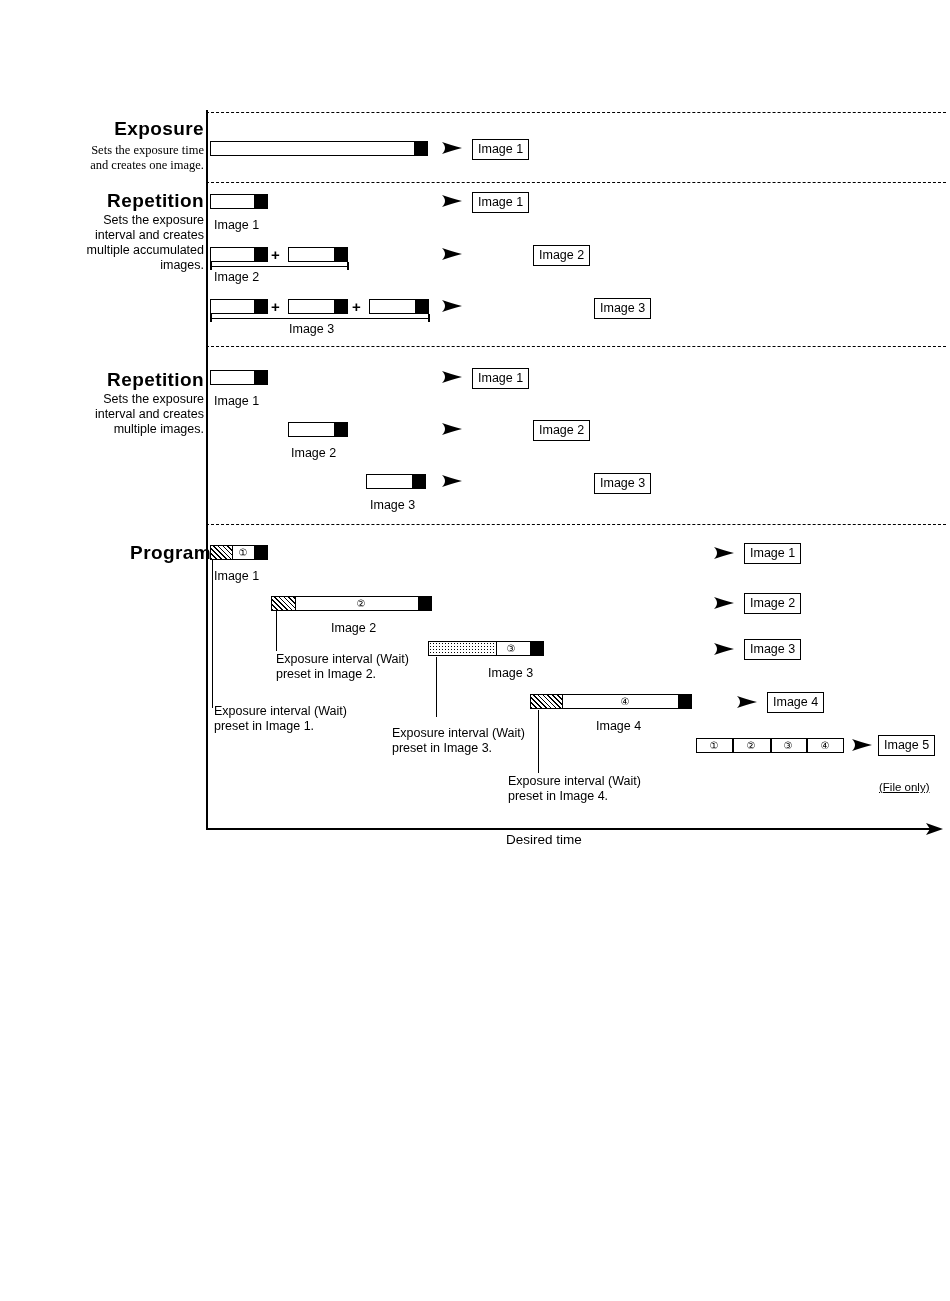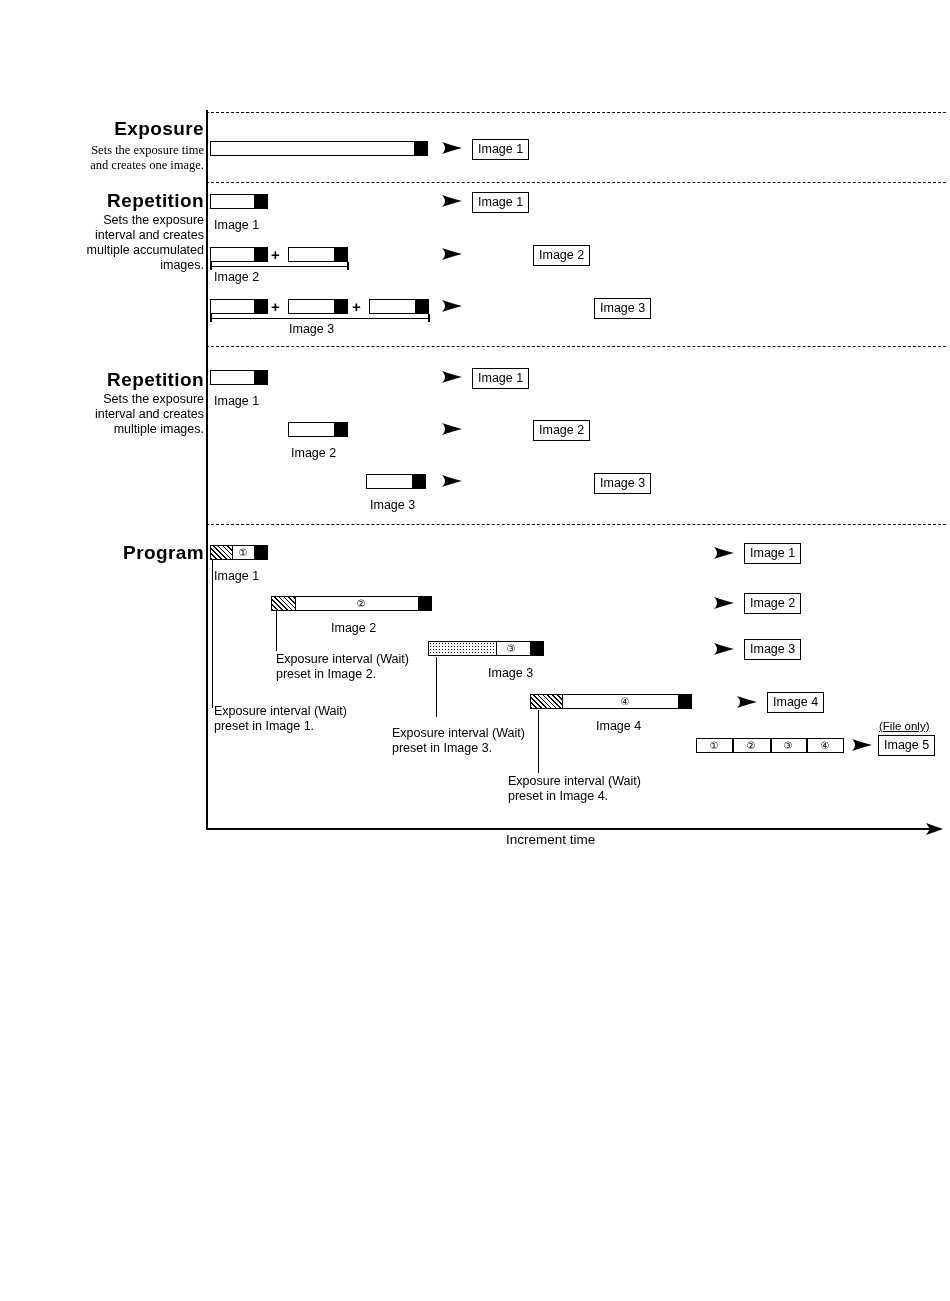--- a/index.html
+++ b/index.html
@@ -258,21 +258,21 @@
   <div class="imgbox" style="left:533px; top:420px;">Image 2</div>
 
   <div class="bar" style="left:366px; top:474px; width:60px;"></div>
   <div class="bar-cap" style="left:412px; top:474px; width:14px;"></div>
   <div class="caption" style="left:370px; top:498px;">Image 3</div>
   <svg class="arrow" style="left:441px; top:473px;" viewBox="0 0 22 16">
     <path d="M1,2 C7,4 13,6 21,8 C13,10 7,12 1,14 C5,10 5,6 1,2 Z" fill="#000"></path>
   </svg>
   <div class="imgbox" style="left:594px; top:473px;">Image 3</div>
 
-  <div class="section-title" style="left:0px; top:542px; width:204px;">Program</div>
+  <div class="section-title" style="left:7px; top:542px; width:204px;">Program</div>
 
   <div class="bar hatch" style="left:210px; top:545px; width:24px;"></div>
   <div class="bar" style="left:232px; top:545px; width:36px;"></div>
   <div class="bar-cap" style="left:254px; top:545px; width:14px;"></div>
   <div class="circnum" style="left:232px; top:546px; width:22px;">①</div>
   <div class="caption" style="left:214px; top:569px;">Image 1</div>
   <svg class="arrow" style="left:713px; top:545px;" viewBox="0 0 22 16">
     <path d="M1,2 C7,4 13,6 21,8 C13,10 7,12 1,14 C5,10 5,6 1,2 Z" fill="#000"></path>
   </svg>
   <div class="imgbox" style="left:744px; top:543px;">Image 1</div>
@@ -329,21 +329,21 @@
   <div class="tickline" style="left:770px; top:739px; height:13px;"></div>
   <div class="tickline" style="left:806px; top:739px; height:13px;"></div>
   <div class="circnum" style="left:698px; top:739px; width:32px;">①</div>
   <div class="circnum" style="left:734px; top:739px; width:34px;">②</div>
   <div class="circnum" style="left:772px; top:739px; width:32px;">③</div>
   <div class="circnum" style="left:808px; top:739px; width:34px;">④</div>
   <svg class="arrow" style="left:851px; top:737px;" viewBox="0 0 22 16">
     <path d="M1,2 C7,4 13,6 21,8 C13,10 7,12 1,14 C5,10 5,6 1,2 Z" fill="#000"></path>
   </svg>
   <div class="imgbox" style="left:878px; top:735px;">Image 5</div>
-  <div class="small-note" style="left:879px; top:719px;text-decoration:underline;">(File only)</div>
+  <div class="small-note" style="left:879px; top:780px;text-decoration:underline;">(File only)</div>
 
   <div class="x-axis" style="width:728px;"></div>
   <svg style="position:absolute; left:926px; top:821px; width:18px; height:16px;" viewBox="0 0 18 16">
     <path d="M0,2 L17,8 L0,14 L4,8 Z" fill="#000"></path>
   </svg>
-  <div class="x-label" style="left:506px; top:832px;">Increment time</div>
+  <div class="x-label" style="left:506px; top:832px;">Desired time</div>
 
 </div>
 
 </body></html>

